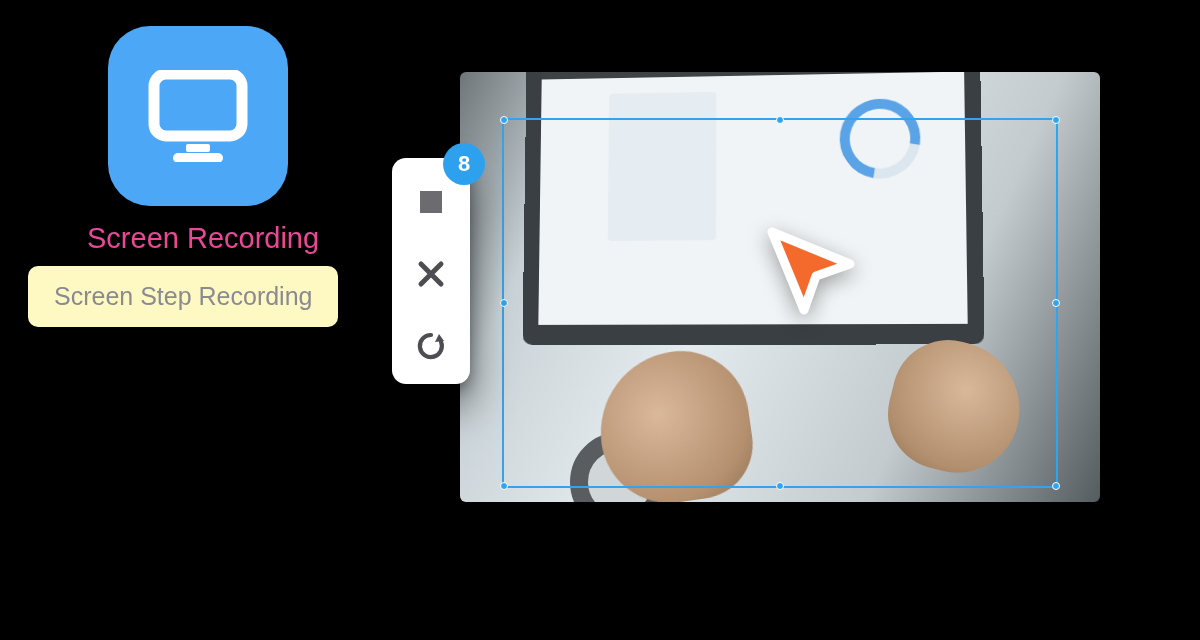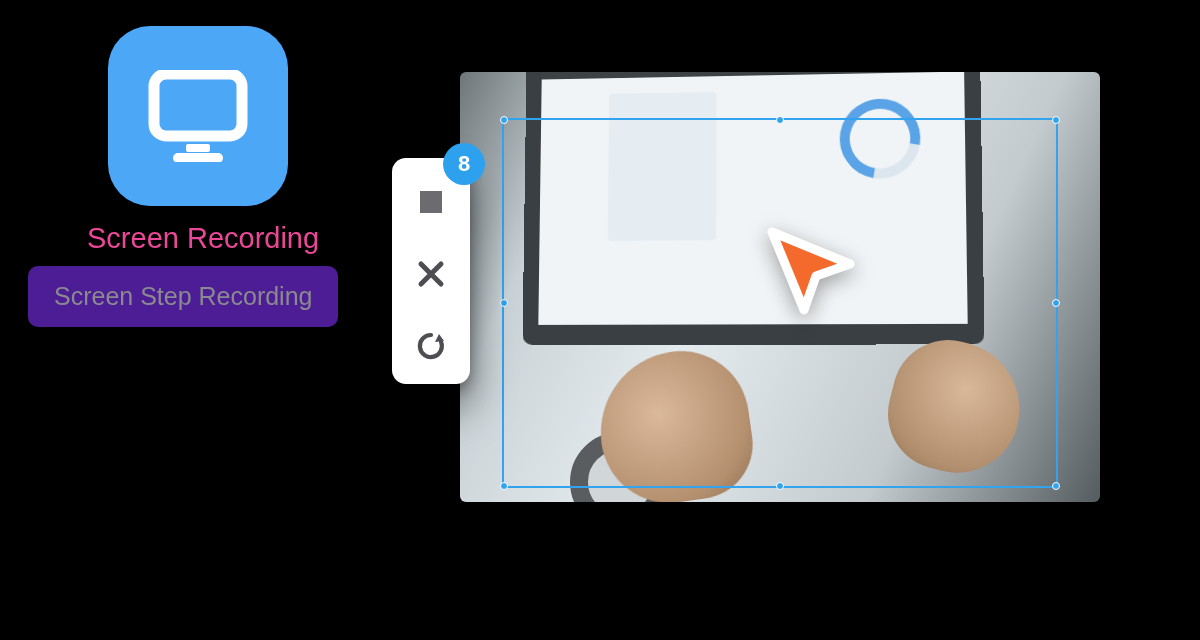--- a/index.html
+++ b/index.html
@@ -41,21 +41,21 @@
       font-weight: 400;
       color: #ec4899;
       text-shadow: 0 0 1px #000;
       margin-left: 43px;
     }
     .label-front {
       position: absolute;
       left: 0;
       top: 44px;
       padding: 16px 26px;
-      background: #4c1d95;
+      background: #fef9c3;
       color: #8a8a90;
       font-size: 25px;
       font-weight: 500;
       border-radius: 10px;
       box-shadow: 0 18px 38px rgba(0,0,0,0.55), 0 4px 10px rgba(0,0,0,0.35);
     }
 
     
     .photo {
       position: absolute;

